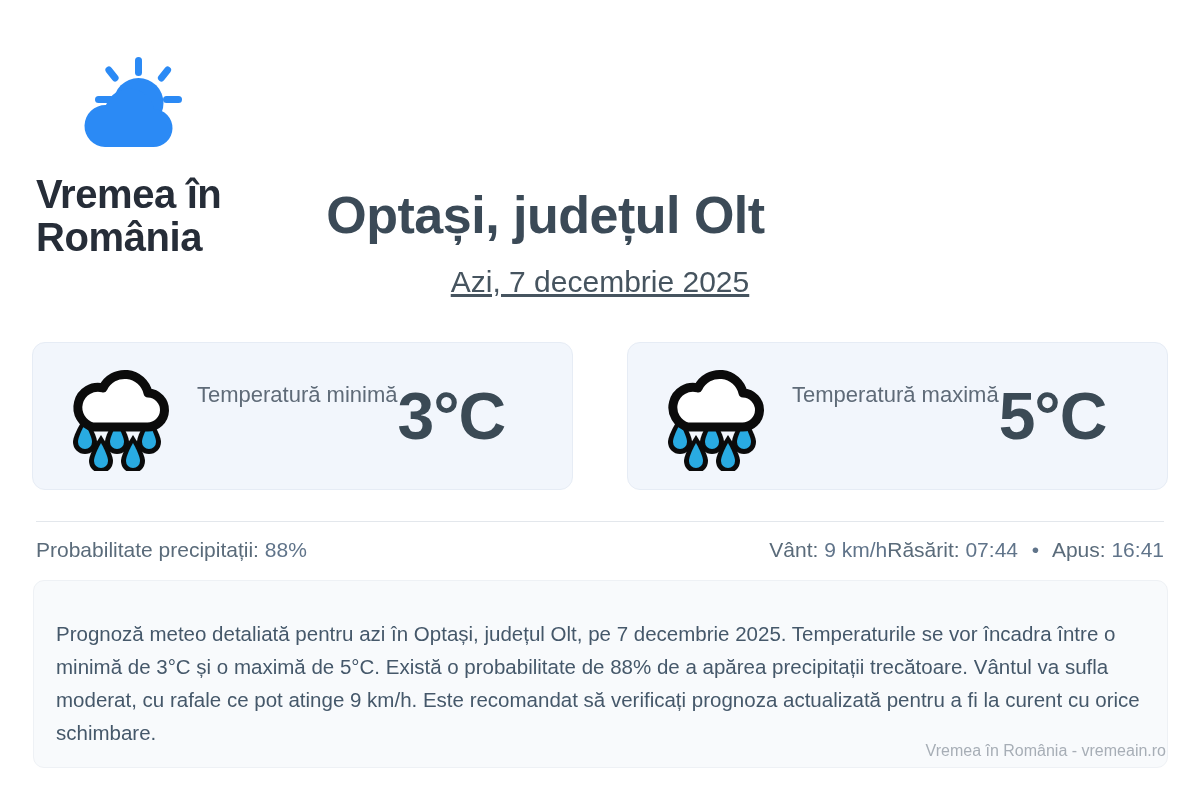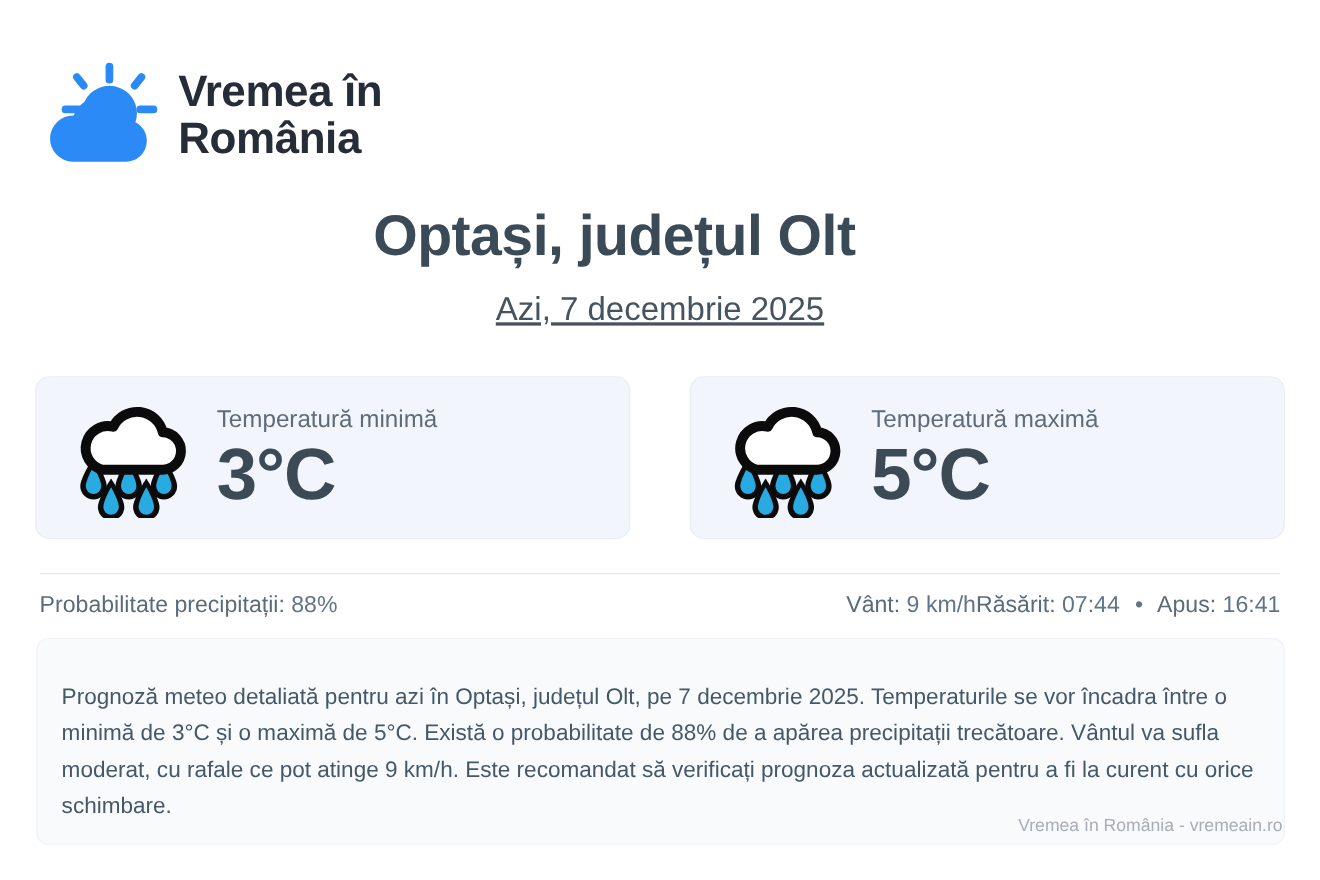--- a/index.html
+++ b/index.html
@@ -22,40 +22,41 @@
   }
 
   
   .brand {
     position: absolute;
     left: 36px;
     top: 55px;
     display: flex;
     align-items: center;
     gap: 18px;
+    flex-direction: column;
   }
   .brand-mark {
     width: 108px;
     height: 100px;
     flex: 0 0 auto;
     display: block;
   }
   .brand-text {
     font-size: 40px;
     font-weight: 700;
     line-height: 1.08;
     color: #262d38;
     letter-spacing: -0.4px;
     white-space: pre-line;
   }
 
   
   .page-title {
     position: absolute;
-    left: 16px;
+    left: 3px;
     top: 185px;
     width: 1085px;
     text-align: center;
     font-size: 52px;
     font-weight: 700;
     color: #3b4a57;
     letter-spacing: -0.5px;
   }
   .page-subtitle {
     position: absolute;
@@ -89,21 +90,21 @@
     padding: 0 26px;
     gap: 18px;
   }
   .temp-icon {
     width: 120px;
     height: 110px;
     flex: 0 0 auto;
   }
   .temp-body {
     display: flex;
-    flex-direction: column;
+    flex-direction: row;
     justify-content: center;
     padding-top: 2px;
   }
   .temp-label {
     font-size: 22px;
     font-weight: 400;
     color: #5f6b78;
     line-height: 1.2;
     margin-bottom: 2px;
   }

